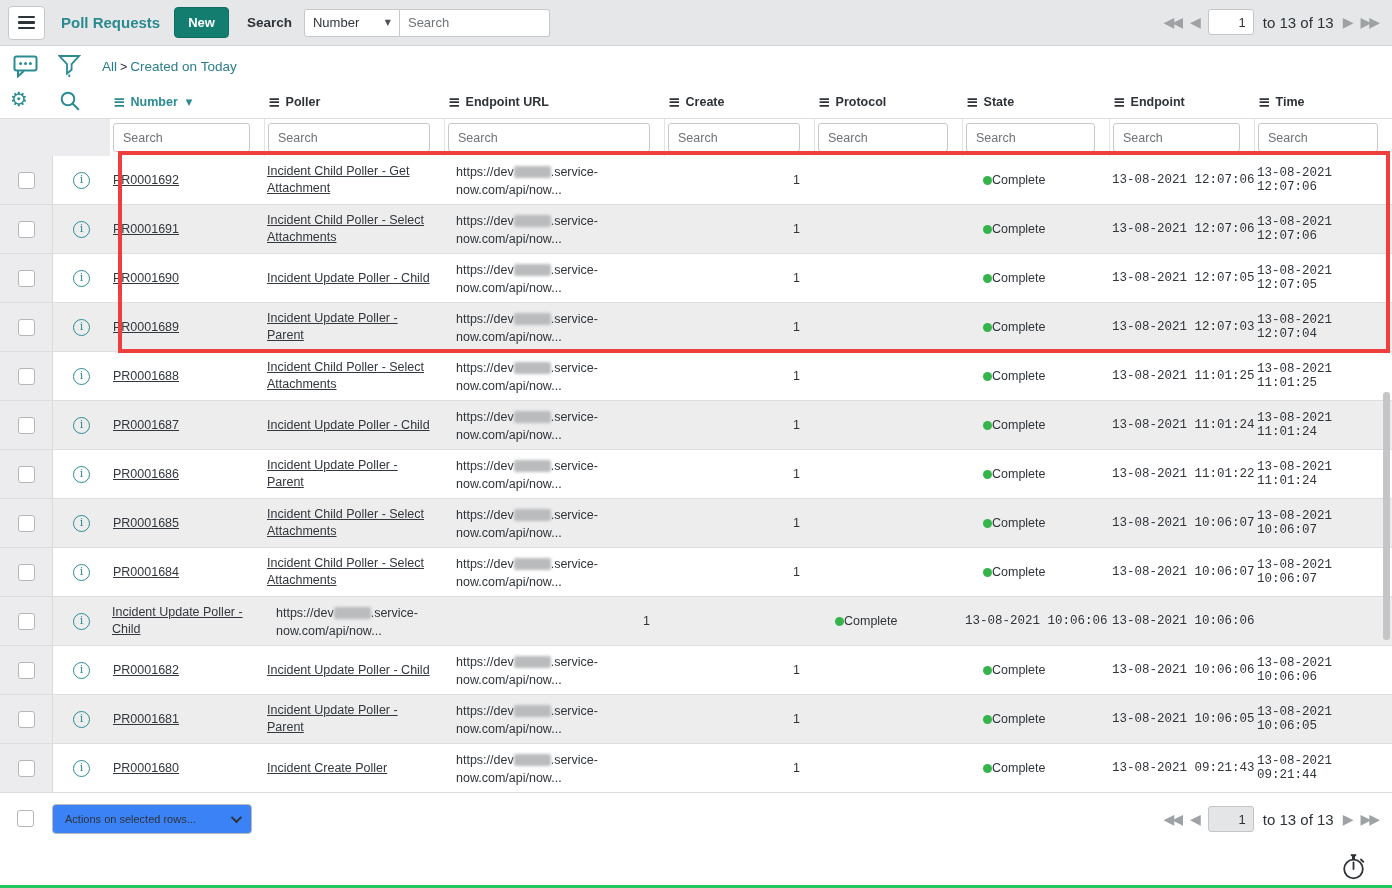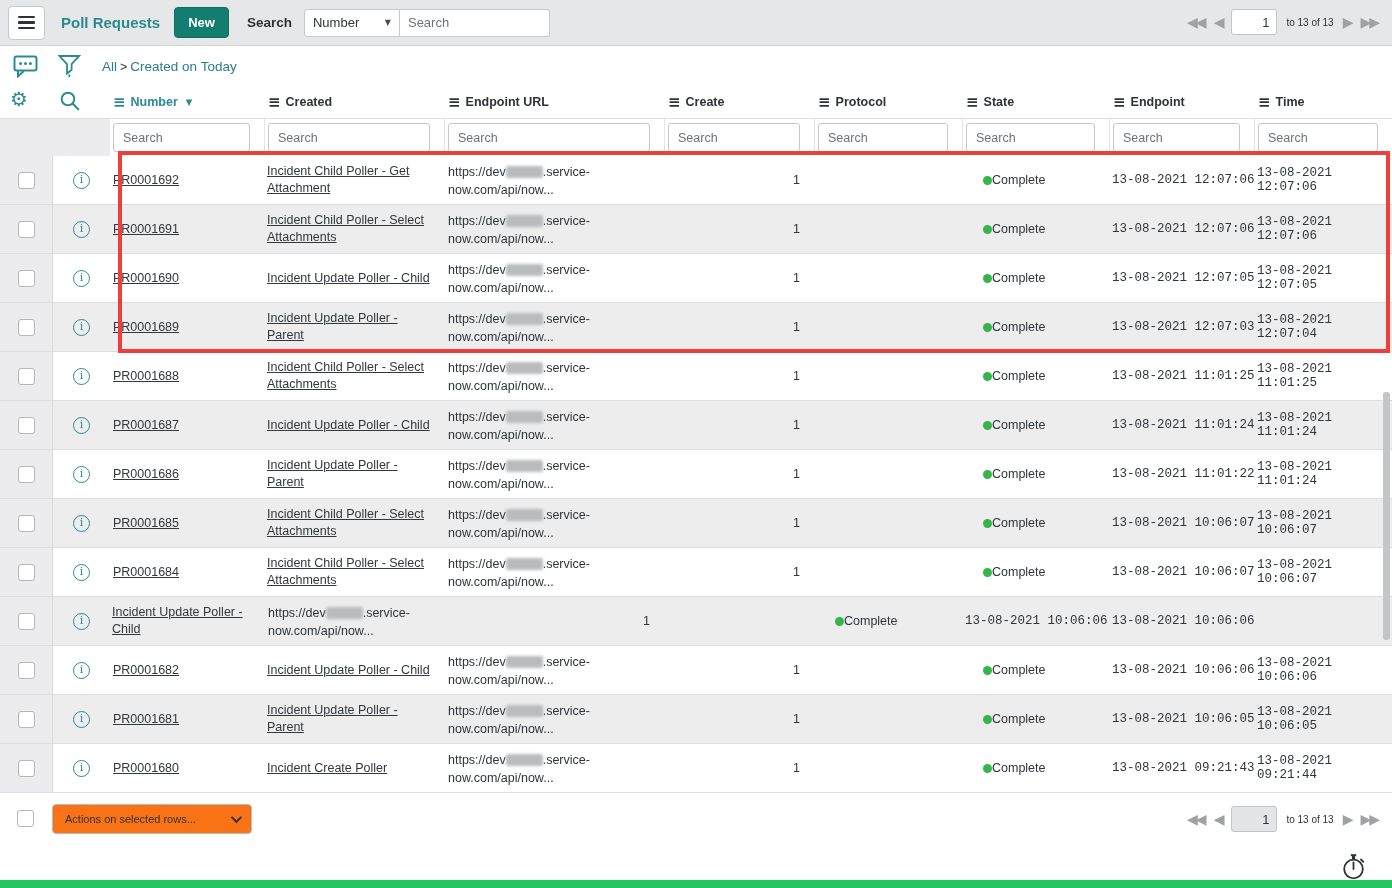--- a/index.html
+++ b/index.html
@@ -1,39 +1,39 @@
 <!DOCTYPE html>
 <html><head>
 <meta charset="utf-8">
 <style>
   * { margin:0; padding:0; box-sizing:border-box; }
   html,body { background:#fff; }
   body { width:1392px; height:888px; position:relative; font-family:"Liberation Sans","DejaVu Sans",sans-serif; color:#2f353a; overflow:hidden; }
-  .page { position:absolute; inset:0; border-bottom:8px solid #22c55e; }
+  .page { position:absolute; inset:0; border-bottom:3px solid #22c55e; }
 
   
   .topbar { position:absolute; top:0; left:0; width:1392px; height:46px; background:#e5e7e9; border-bottom:1px solid #d2d4d6; display:flex; align-items:center; }
   .hamburger { width:37px; height:34px; margin-left:8px; background:#fff; border:1px solid #c6c8ca; border-radius:4px; display:flex; flex-direction:column; justify-content:center; align-items:center; gap:3px; cursor:pointer; }
   .hamburger i { display:block; width:17px; height:2.5px; background:#2e3338; border-radius:1px; }
   .list-title { margin-left:16px; font-size:15px; font-weight:bold; color:#2a8a90; cursor:pointer; }
   .new-btn { margin-left:14px; background:#137d70; color:#fff; font-size:13px; font-weight:bold; border:1px solid #0f6e62; border-radius:4px; padding:7px 13px; cursor:pointer; }
   .search-lbl { margin-left:18px; font-size:13.5px; font-weight:600; color:#2e3338; }
   .field-select { margin-left:12px; width:96px; height:28px; background:#fff; border:1px solid #c6c8ca; border-radius:3px 0 0 3px; display:flex; align-items:center; justify-content:space-between; padding:0 8px; font-size:13px; cursor:pointer; }
   .field-select .car { font-family:"DejaVu Sans",sans-serif; font-size:8px; color:#4a4f53; }
   .top-search { width:150px; height:28px; border:1px solid #c6c8ca; border-left:none; border-radius:0 3px 3px 0; padding:0 8px; font-size:13px; font-family:inherit; color:#2f353a; }
   input::placeholder { color:#6e7377; opacity:1; }
 
   
   .paging { display:flex; align-items:center; gap:9px; }
   .paging.top { position:absolute; right:14px; top:9px; }
   .paging.bottom { position:absolute; right:14px; top:806px; }
   .pg-arrow { font-family:"DejaVu Sans",sans-serif; font-size:14px; color:#9fa2a5; cursor:pointer; line-height:1; letter-spacing:-2px; user-select:none; }
   .pg-input { width:46px; height:26px; background:#fff; border:1px solid #c3c5c7; border-radius:3px; text-align:right; padding-right:7px; font-size:13px; font-family:inherit; color:#2f353a; }
   .paging.bottom .pg-input { background:#e3e5e7; }
-  .pg-range { font-size:10px; color:#2e3338;text-align:center; }
+  .pg-range { font-size:15px; color:#2e3338;text-align:center; }
 
   
   .crumb-row { position:absolute; top:46px; left:0; width:1392px; height:40px; background:#fff; display:flex; align-items:center; }
   .icon-btn { background:none; border:none; cursor:pointer; display:flex; align-items:center; justify-content:center; }
   .chat-btn { margin-left:13px; }
   .funnel-btn { margin-left:20px; }
   .crumbs { margin-left:21px; font-size:13.5px; }
   .crumb-link { color:#2a7d8c; cursor:pointer; }
   .crumb-sep { color:#2e3338; margin:0 3px; font-size:12.5px; }
 
@@ -57,41 +57,41 @@
 
   
   .tbody { position:absolute; top:156px; left:0; width:1392px; }
   .row { display:grid; grid-template-columns:53px 57px 155px 180px 220px 150px 148px 147px 145px 137px; height:49px; background:#fff; border-bottom:1px solid #dcdedf; }
   .row.alt { background:#ededee; }
   .c { display:flex; align-items:center; font-size:12.5px; color:#2f353a; overflow:hidden; }
   .c.cb { justify-content:center; background:#ececee; border-right:1px solid #d8dadb; }
   .c.info { justify-content:center; }
   .c.num { padding-left:3px; }
   .c.poller { padding-left:2px; padding-right:10px; line-height:17px;align-items:center; }
-  .c.url { padding-left:3px; padding-right:8px; line-height:18px; display:block; padding-top:7px; }
+  .c.url { padding-left:3px; padding-right:8px; line-height:18px; display:block; padding-top:7px;margin-left:8px; }
   .c.attempt { justify-content:flex-end; padding-right:15px; }
   .c.state { padding-left:20px; }
   .c.created, .c.time { padding-left:2px;font-family:Liberation Mono, monospace; }
   .cell-link { color:#32383d; text-decoration:underline; cursor:pointer; }
   .dot { width:9px; height:9px; border-radius:50%; flex:0 0 auto; }
   .redact { display:inline-block; width:37px; height:12px; background:#b9bbbd; border-radius:2px; vertical-align:-2px; filter:blur(1.5px); }
 
   
   .cbx { appearance:none; -webkit-appearance:none; width:17px; height:17px; background:#fff; border:1px solid #b4b6b8; border-radius:3px; cursor:pointer; }
 
   
   .info-icon { width:17px; height:17px; border:1.5px solid #2b8b93; border-radius:50%; color:#2b8b93; font-size:11px; line-height:14px; text-align:center; display:inline-block; cursor:pointer; font-family:"DejaVu Serif",serif; }
 
   
   .annotation { position:absolute; left:118px; top:151px; width:1272px; height:202px; border:4px solid #ee3f3c; pointer-events:none; z-index:20; }
   .scroll-thumb { position:absolute; left:1383px; top:392px; width:7px; height:248px; background:#c3c5c7; border-radius:3px; z-index:10; }
 
   
   .footer-cbx { position:absolute; left:17px; top:810px; }
-  .actions-select { position:absolute; left:52px; top:804px; width:200px; height:30px; background:#f97316; border:1px solid #b9bbbd; border-radius:4px; display:flex; align-items:center; justify-content:space-between; padding:0 12px; cursor:pointer; }
+  .actions-select { position:absolute; left:52px; top:804px; width:200px; height:30px; background:#3b82f6; border:1px solid #b9bbbd; border-radius:4px; display:flex; align-items:center; justify-content:space-between; padding:0 12px; cursor:pointer; }
   .actions-select span.lbl { font-size:11px; color:#2e3338; }
   .chev { width:8px; height:8px; border-right:2px solid #2e3338; border-bottom:2px solid #2e3338; transform:rotate(45deg) translateY(-2px); }
 
   .timer-btn { position:absolute; left:1340px; top:852px; background:none; border:none; cursor:pointer; }
 </style>
 </head>
 <body>
 
 <div class="page">
 
@@ -153,21 +153,21 @@
     <div class="heads">
       <div></div>
         <div></div>
       <div class="head-cell sorted">
         <span class="bars">≡</span>
         <span>Number</span>
         <span class="sort-arrow">▼</span>
       </div>
       <div class="head-cell">
         <span class="bars">≡</span>
-        <span>Created</span>
+        <span>Poller</span>
       </div>
       <div class="head-cell">
         <span class="bars">≡</span>
         <span>Endpoint URL</span>
       </div>
       <div class="head-cell">
         <span class="bars">≡</span>
         <span>Create</span>
       </div>
       <div class="head-cell">

